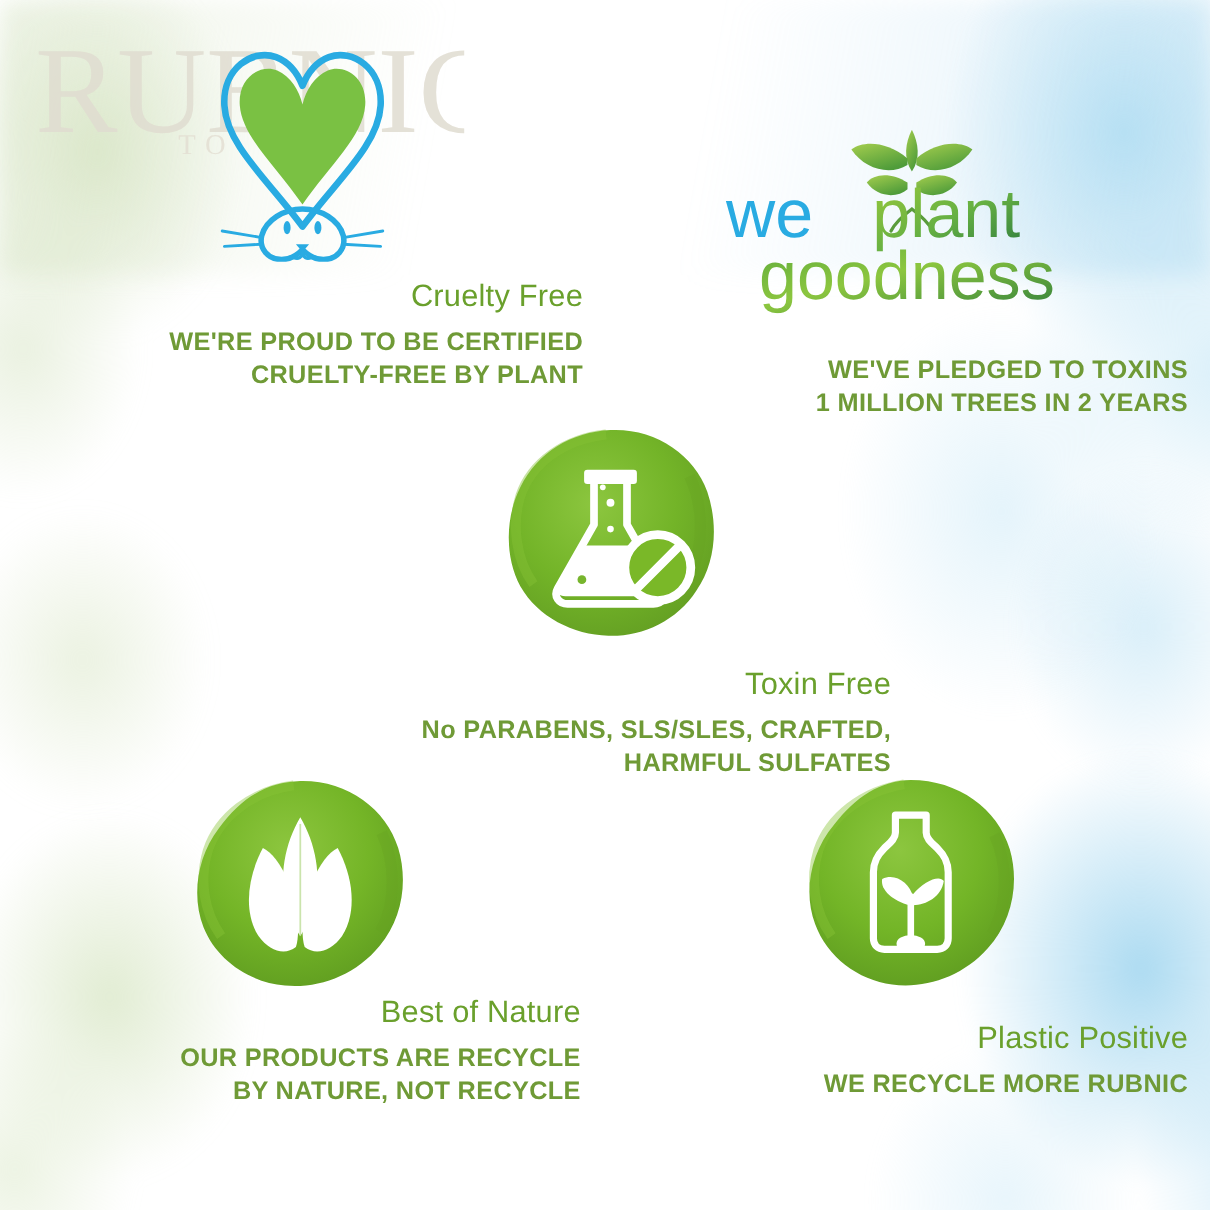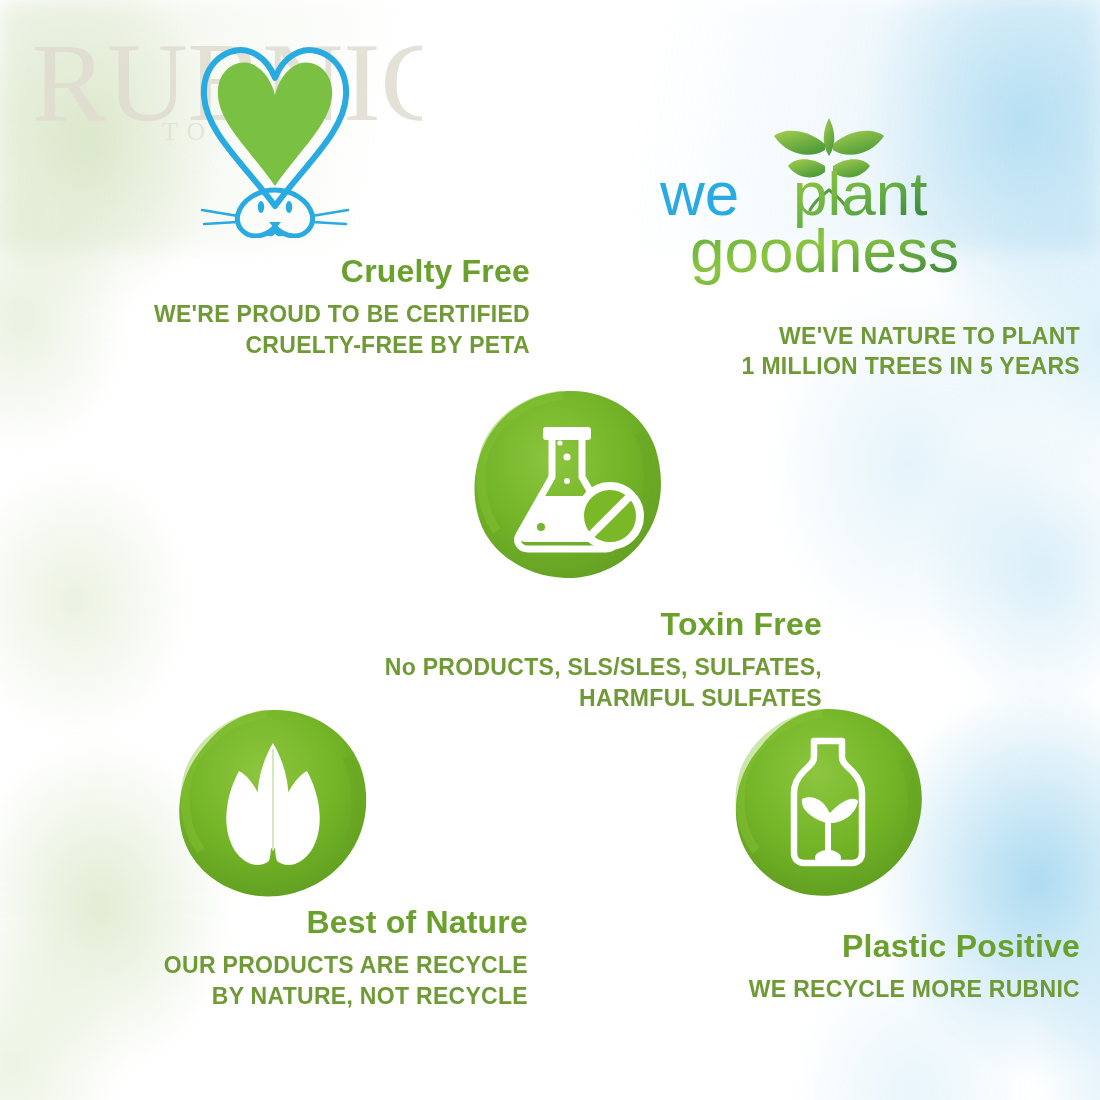--- a/index.html
+++ b/index.html
@@ -94,22 +94,22 @@
     pointer-events: none;
   }
   .watermark svg { width: 100%; height: 100%; }
 
   
   .badge {
     position: absolute;
     text-align: right;
   }
   .badge-title {
-    font-weight: bold;
-    font-size: 32px;
+    font-weight: normal;
+    font-size: 28px;
     color: #6aa02c;
     letter-spacing: .2px;
     line-height: 1.1;
     margin: 0 0 10px 0;
   }
   .badge-desc {
     font-weight: bold;
     font-size: 23px;
     color: #6f9a36;
     letter-spacing: .3px;
@@ -117,21 +117,21 @@
     margin: 0;
   }
   .badge-icon {
     display: block;
     margin: 0 auto;
   }
 
   
   #badge-cruelty-free { left: 20px;  top: 38px;  width: 510px; }
   #badge-we-plant     { left: 575px; top: 110px; width: 505px; }
-  #badge-toxin-free   { left: 312px; top: 385px; width: 510px; }
+  #badge-toxin-free   { left: 300px; top: 385px; width: 510px; }
   #badge-best-nature  { left: 18px;  top: 705px; width: 510px; }
   #badge-plastic      { left: 575px; top: 705px; width: 505px; }
 
   #badge-cruelty-free .badge-title { margin-top: 16px; }
   #badge-we-plant .badge-desc { margin-top: 36px; }
   #badge-toxin-free .badge-title { margin-top: 22px; }
   #badge-best-nature .badge-title { }
   #badge-plastic .badge-title { margin-top: 24px; }
 
   .desc-line { display: block; white-space: nowrap; }
@@ -180,21 +180,21 @@
       <g stroke="#29abe2" stroke-width="2.6" stroke-linecap="round" fill="none">
         <path d="M58 178 L22 172"></path>
         <path d="M58 184 L24 186"></path>
         <path d="M132 178 L168 172"></path>
         <path d="M132 184 L166 186"></path>
       </g>
     </svg>
     <div class="badge-title">Cruelty Free</div>
     <div class="badge-desc">
       <span class="desc-line">WE'RE PROUD TO BE CERTIFIED</span>
-      <span class="desc-line">CRUELTY-FREE BY PETA</span>
+      <span class="desc-line">CRUELTY-FREE BY PLANT</span>
     </div>
   </div>
 
   <div class="badge" id="badge-we-plant">
     <svg class="badge-icon" width="420" height="175" viewBox="0 0 420 175" xmlns="http://www.w3.org/2000/svg">
       <defs>
         <linearGradient id="gradPlant" x1="0" y1="0" x2="1" y2="1">
           <stop offset="0%" stop-color="#9ccb3b"></stop>
           <stop offset="55%" stop-color="#66b043"></stop>
           <stop offset="100%" stop-color="#2f7d3f"></stop>
@@ -223,22 +223,22 @@
 
       <path d="M215 56 C230 46 246 48 252 56 C242 70 224 70 215 62 Z" fill="url(#gradLeaf)"></path>
 
       <text x="42" y="105" font-family="Liberation Sans, sans-serif" font-size="62" fill="#29abe2">we</text>
 
       <text x="175" y="105" font-family="Liberation Sans, sans-serif" font-size="62" fill="url(#gradPlant)">plant</text>
 
       <text x="72" y="162" font-family="Liberation Sans, sans-serif" font-size="62" fill="url(#gradGood)">goodness</text>
     </svg>
     <div class="badge-desc">
-      <span class="desc-line">WE'VE NATURE TO PLANT</span>
-      <span class="desc-line">1 MILLION TREES IN 5 YEARS</span>
+      <span class="desc-line">WE'VE PLEDGED TO TOXINS</span>
+      <span class="desc-line">1 MILLION TREES IN 2 YEARS</span>
     </div>
   </div>
 
   <div class="badge" id="badge-toxin-free">
     <svg class="badge-icon" width="200" height="200" viewBox="0 0 200 200" xmlns="http://www.w3.org/2000/svg">
       <defs>
         <radialGradient id="blob3" cx="42%" cy="36%" r="72%">
           <stop offset="0%" stop-color="#8cc63f"></stop>
           <stop offset="55%" stop-color="#73b428"></stop>
           <stop offset="100%" stop-color="#629d22"></stop>
@@ -260,21 +260,21 @@
       <circle cx="100" cy="72" r="3.6" fill="#ffffff"></circle>
       <circle cx="93" cy="58" r="2.6" fill="#ffffff"></circle>
       <circle cx="100" cy="96" r="3" fill="#ffffff"></circle>
       <circle cx="74" cy="142" r="4" fill="#77b52d"></circle>
 
       <circle cx="143" cy="131" r="30" fill="#7ab828" stroke="#ffffff" stroke-width="8"></circle>
       <line x1="124" y1="150" x2="162" y2="112" stroke="#ffffff" stroke-width="8" stroke-linecap="round"></line>
     </svg>
     <div class="badge-title">Toxin Free</div>
     <div class="badge-desc">
-      <span class="desc-line">No PRODUCTS, SLS/SLES, SULFATES,</span>
+      <span class="desc-line">No PARABENS, SLS/SLES, CRAFTED,</span>
       <span class="desc-line">HARMFUL SULFATES</span>
     </div>
   </div>
 
   <div class="badge" id="badge-best-nature">
     <svg class="badge-icon" width="200" height="200" viewBox="0 0 200 200" xmlns="http://www.w3.org/2000/svg">
       <defs>
         <radialGradient id="blob4" cx="44%" cy="34%" r="72%">
           <stop offset="0%" stop-color="#8dc63f"></stop>
           <stop offset="55%" stop-color="#74b527"></stop>

